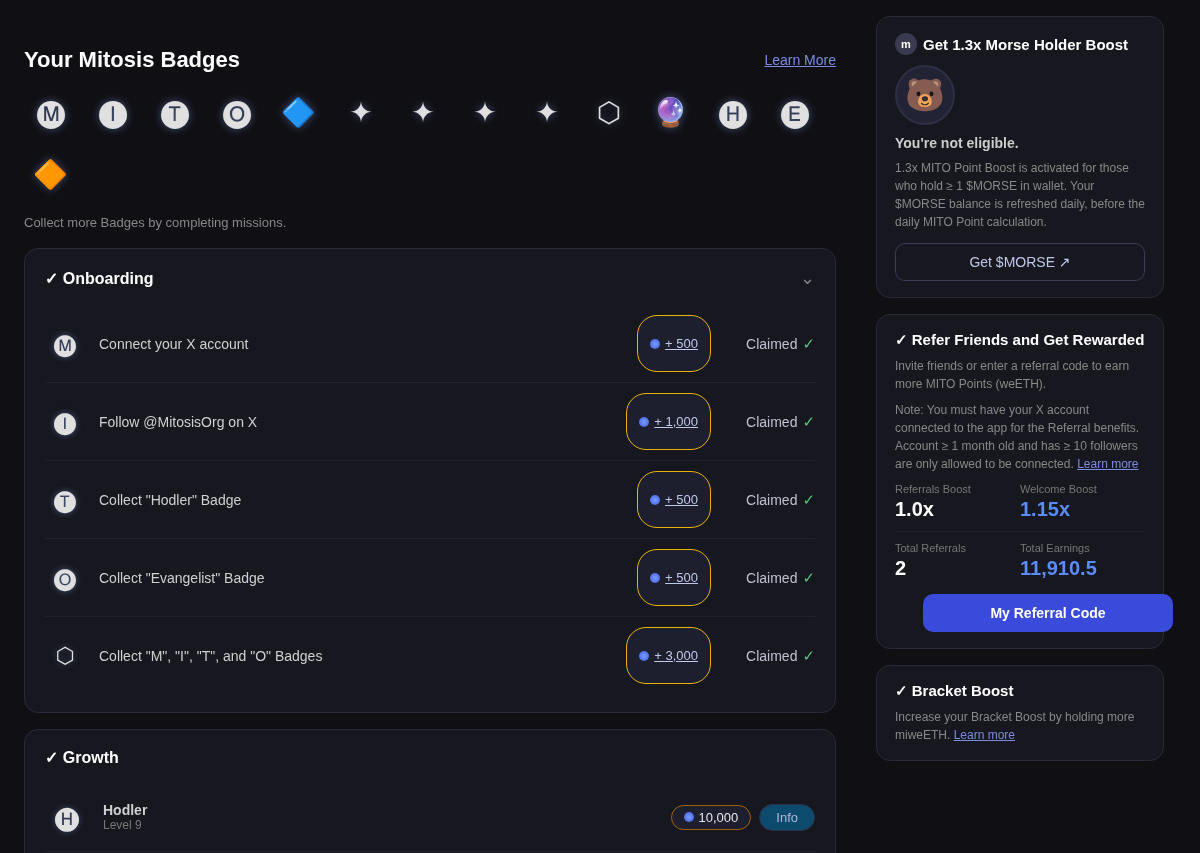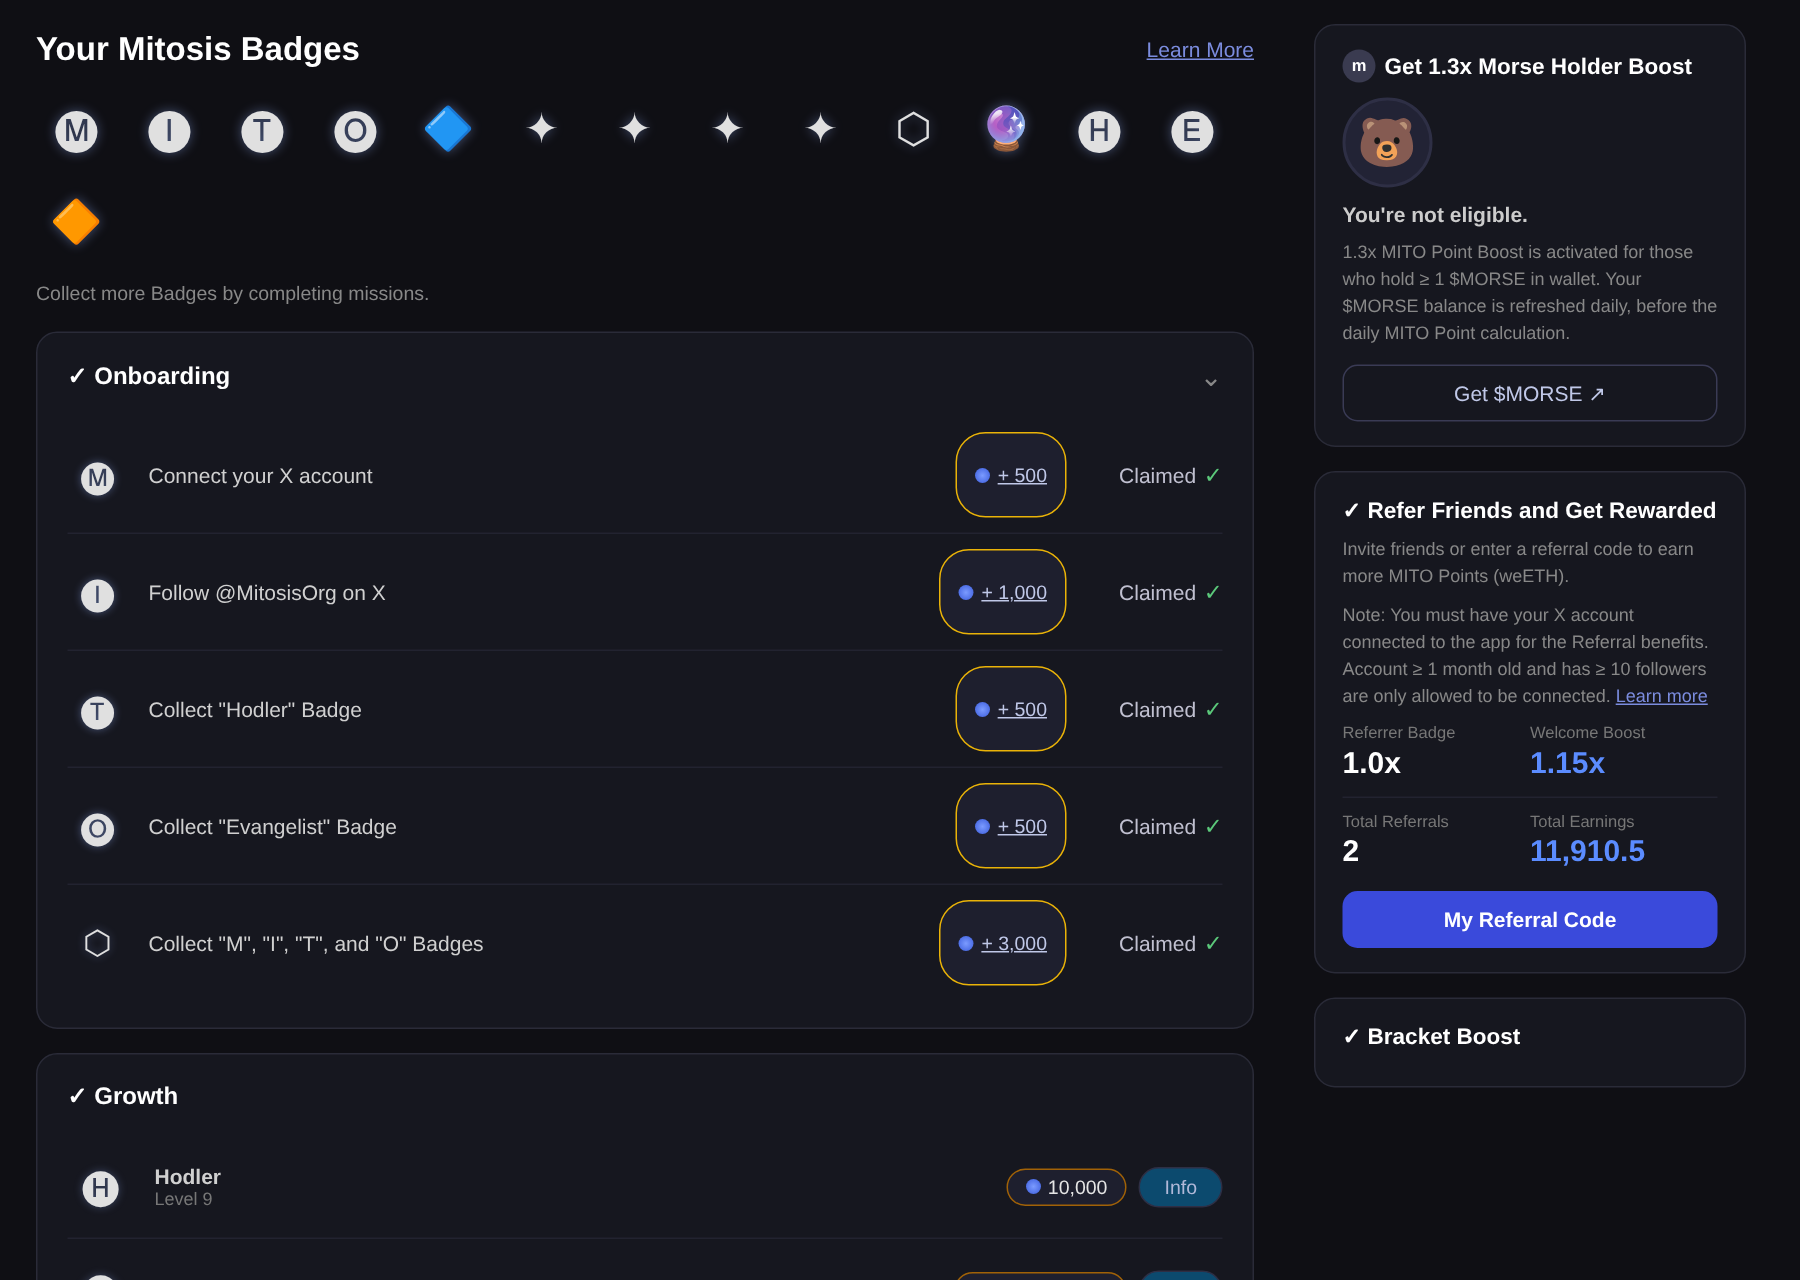--- a/index.html
+++ b/index.html
@@ -26,20 +26,21 @@
       flex-direction: column;
       gap: 16px;
     }
 
     
     .page-header {
       display: flex;
       justify-content: space-between;
       align-items: center;
       margin-bottom: 12px;
+      margin-top: 27px;
     }
     .page-title {
       font-size: 22px;
       font-weight: 700;
       color: #ffffff;
     }
     .learn-more-link {
       color: #7b8cde;
       text-decoration: underline;
       font-size: 14px;
@@ -353,20 +354,21 @@
       width: 100%;
       background: #3a4adb;
       border: none;
       border-radius: 10px;
       padding: 11px;
       color: #ffffff;
       font-size: 14px;
       font-weight: 600;
       cursor: pointer;
       margin-top: 8px;
+      margin-left: 28px;
     }
 
     .bracket-title {
       font-size: 15px;
       font-weight: 600;
       color: #ffffff;
       margin-bottom: 8px;
       display: flex;
       align-items: center;
       gap: 4px;
@@ -505,21 +507,21 @@
       <span>✓ Refer Friends and Get Rewarded</span>
     </div>
     <div class="refer-text">Invite friends or enter a referral code to earn more MITO Points (weETH).</div>
     <div class="refer-note">
       Note: You must have your X account connected to the app for the Referral benefits. Account ≥ 1 month old and has ≥ 10 followers are only allowed to be connected.
       <a>Learn more</a>
     </div>
 
     <div class="stats-row">
       <div class="stat-block">
-        <div class="stat-label">Referrer Badge</div>
+        <div class="stat-label">Referrals Boost</div>
         <div class="stat-value">1.0x</div>
       </div>
       <div class="stat-block">
         <div class="stat-label">Welcome Boost</div>
         <div class="stat-value blue">1.15x</div>
       </div>
     </div>
 
     <div class="divider"></div>
 
@@ -534,15 +536,19 @@
       </div>
     </div>
 
     <button class="my-referral-btn">My Referral Code</button>
   </div>
 
   <div class="sidebar-card">
     <div class="bracket-title">
       <span>✓ Bracket Boost</span>
     </div>
+    <div class="bracket-text">
+      Increase your Bracket Boost by holding more miweETH.
+      <a>Learn more</a>
+    </div>
   </div>
 
 </div>
 
 </body></html>

